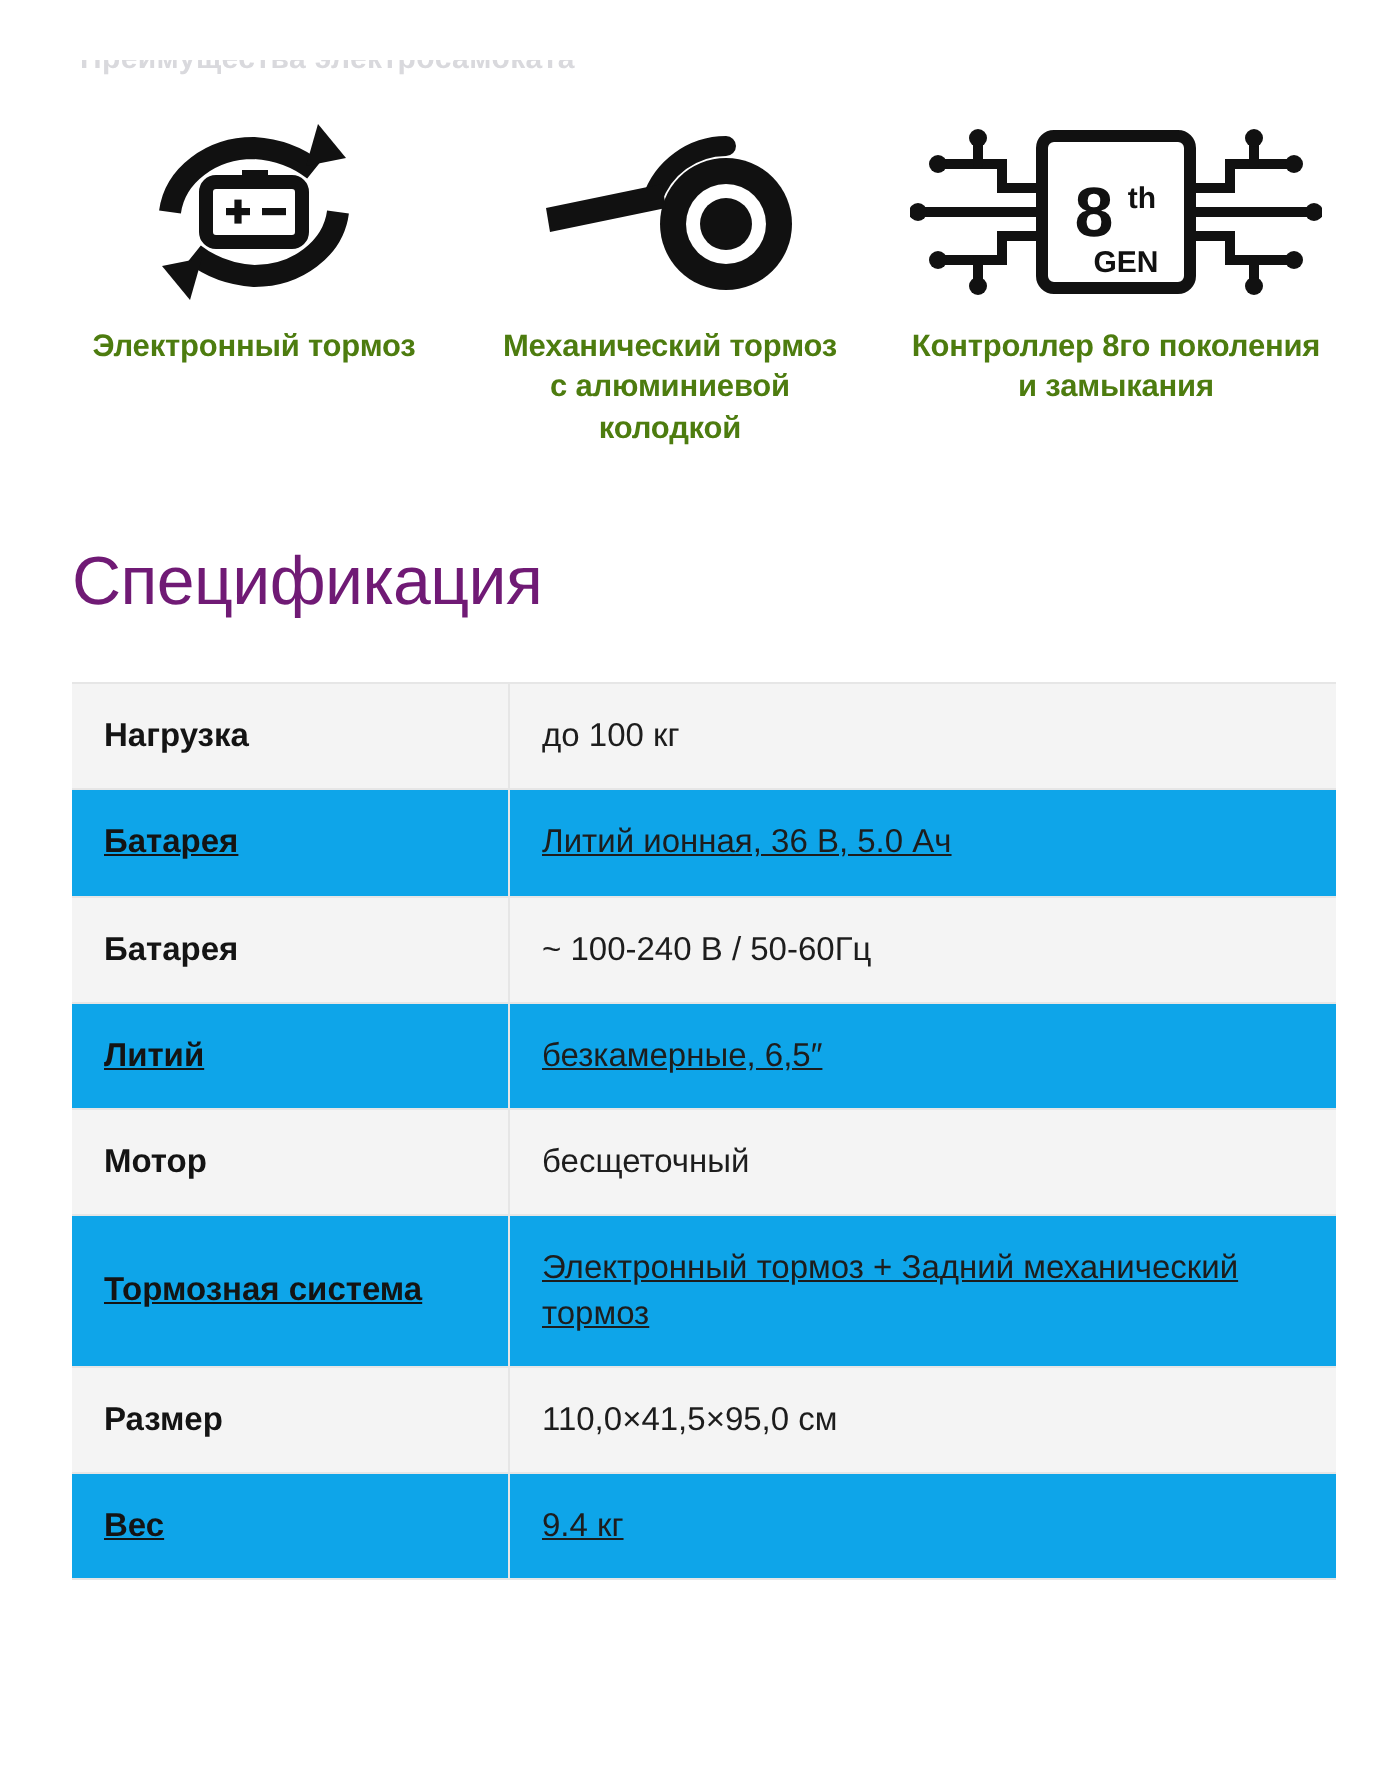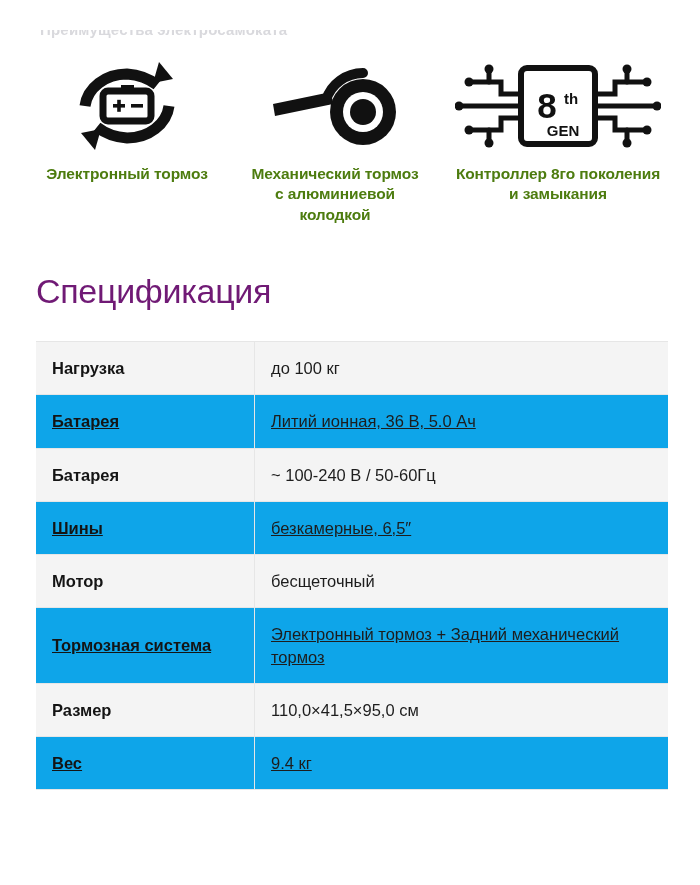--- a/index.html
+++ b/index.html
@@ -220,21 +220,21 @@
       </tr>
       <tr class="plain">
         <td class="k">Батарея</td>
         <td class="v">Литий ионная, 36 В, 5.0 Ач</td>
       </tr>
       <tr class="alt">
         <td class="k">Батарея</td>
         <td class="v">~ 100-240 В / 50-60Гц</td>
       </tr>
       <tr class="plain">
-        <td class="k">Шины</td>
+        <td class="k">Литий</td>
         <td class="v">безкамерные, 6,5″</td>
       </tr>
       <tr class="alt">
         <td class="k">Мотор</td>
         <td class="v">бесщеточный</td>
       </tr>
       <tr class="plain">
         <td class="k">Тормозная система</td>
         <td class="v">Электронный тормоз + Задний механический тормоз</td>
       </tr>

